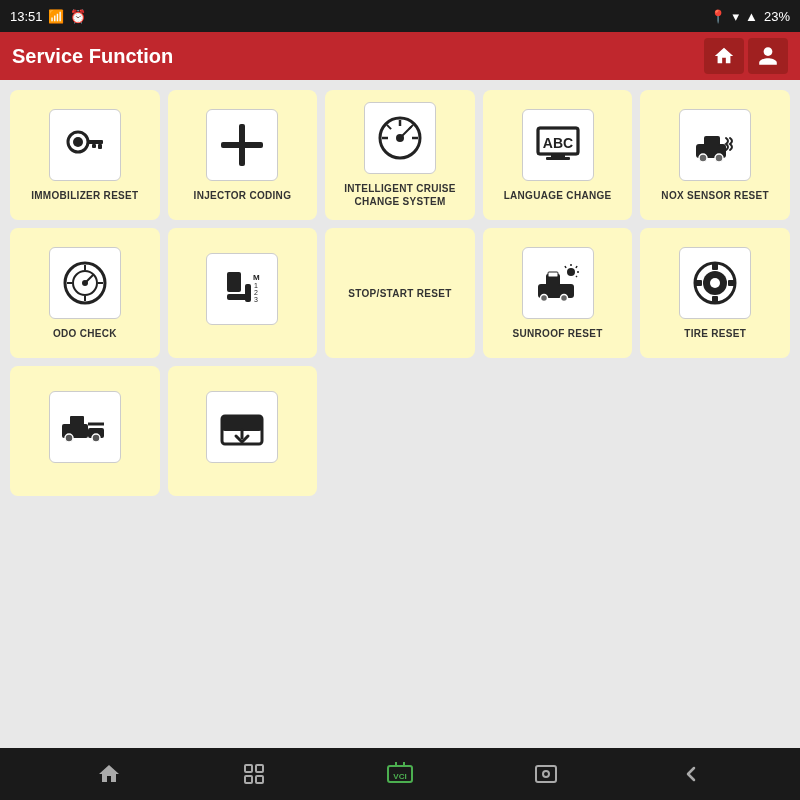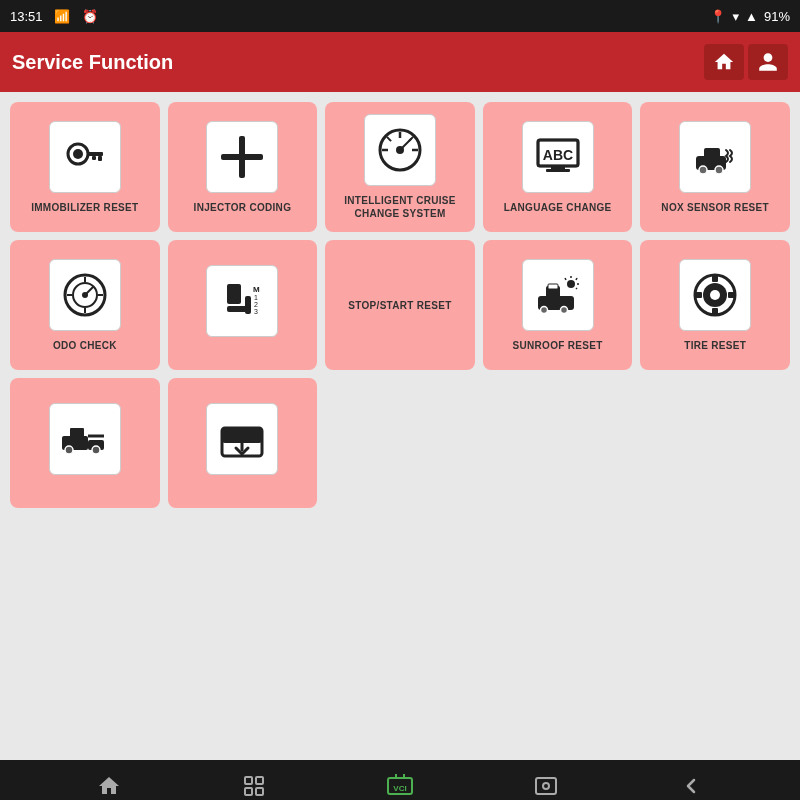--- a/index.html
+++ b/index.html
@@ -15,27 +15,27 @@
     .status-bar {
       background: #1a1a1a;
       height: 32px;
       display: flex;
       align-items: center;
       justify-content: space-between;
       padding: 0 10px;
       color: #fff;
       font-size: 13px;
     }
-    .status-left { display: flex; align-items: center; gap: 12px; }
+    .status-left { display: flex; align-items: center; gap: 6px; }
     .status-right { display: flex; align-items: center; gap: 6px; }
 
     
     .header {
       background: #c0272d;
-      height: 60px;
+      height: 48px;
       display: flex;
       align-items: center;
       justify-content: space-between;
       padding: 0 12px;
     }
     .header-title {
       color: #fff;
       font-size: 20px;
       font-weight: bold;
     }
@@ -64,21 +64,21 @@
       height: calc(800px - 32px - 48px - 52px);
       overflow: hidden;
     }
 
     .grid-row {
       display: flex;
       gap: 8px;
     }
 
     .card {
-      background: #fca5a5;
+      background: #fef9c3;
       border-radius: 8px;
       flex: 1;
       display: flex;
       flex-direction: column;
       align-items: center;
       justify-content: center;
       padding: 10px 6px;
       cursor: pointer;
       min-height: 130px;
     }
@@ -138,21 +138,21 @@
 <div class="status-bar">
   <div class="status-left">
     <span>13:51</span>
     <span>📶</span>
     <span>⏰</span>
   </div>
   <div class="status-right">
     <span>📍</span>
     <span>▾</span>
     <span>▲</span>
-    <span>91%</span>
+    <span>23%</span>
   </div>
 </div>
 
 <div class="header">
   <span class="header-title">Service Function</span>
   <div class="header-icons">
     <button class="header-btn">
       <svg width="22" height="22" viewBox="0 0 24 24" fill="white">
         <path d="M10 20v-6h4v6h5v-8h3L12 3 2 12h3v8z"></path>
       </svg>

